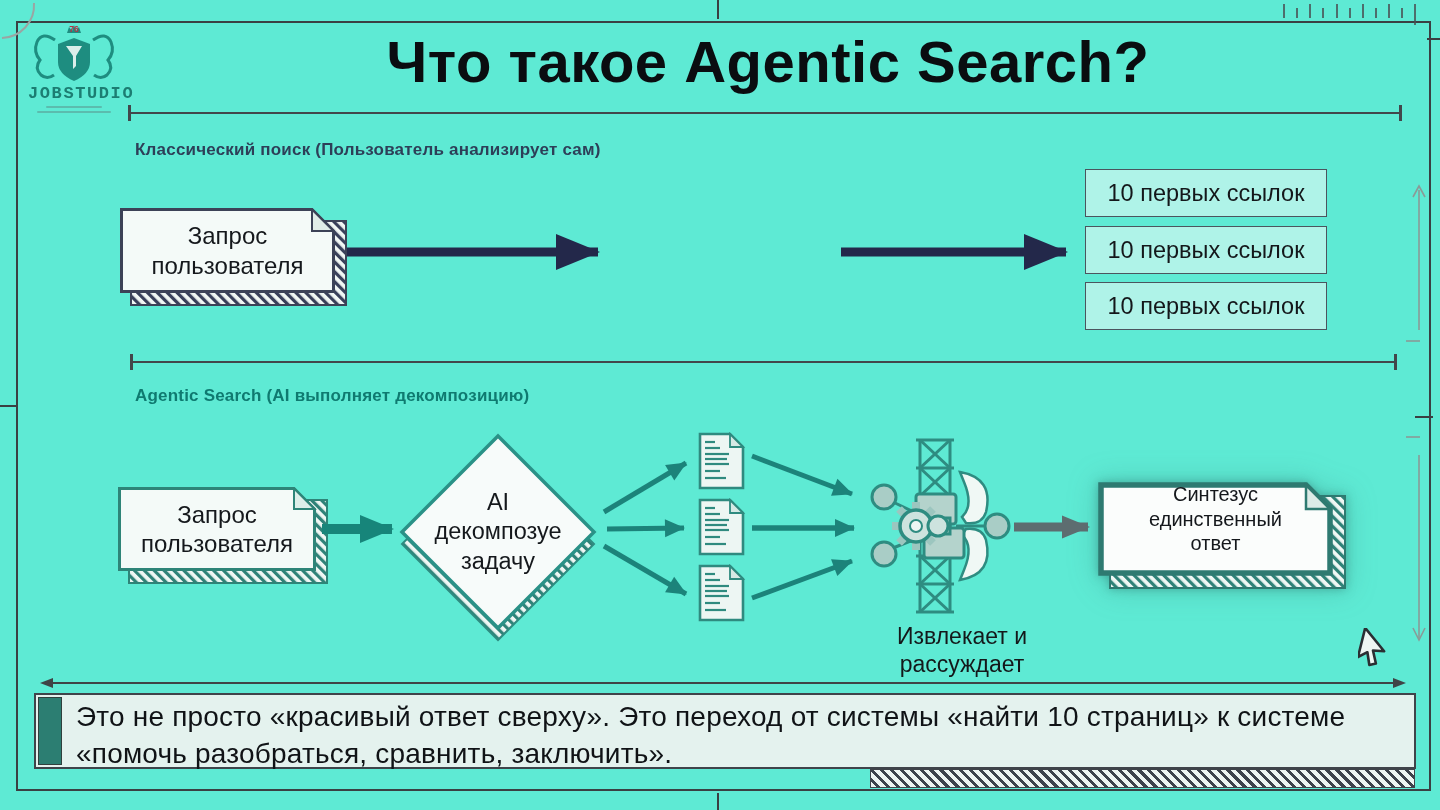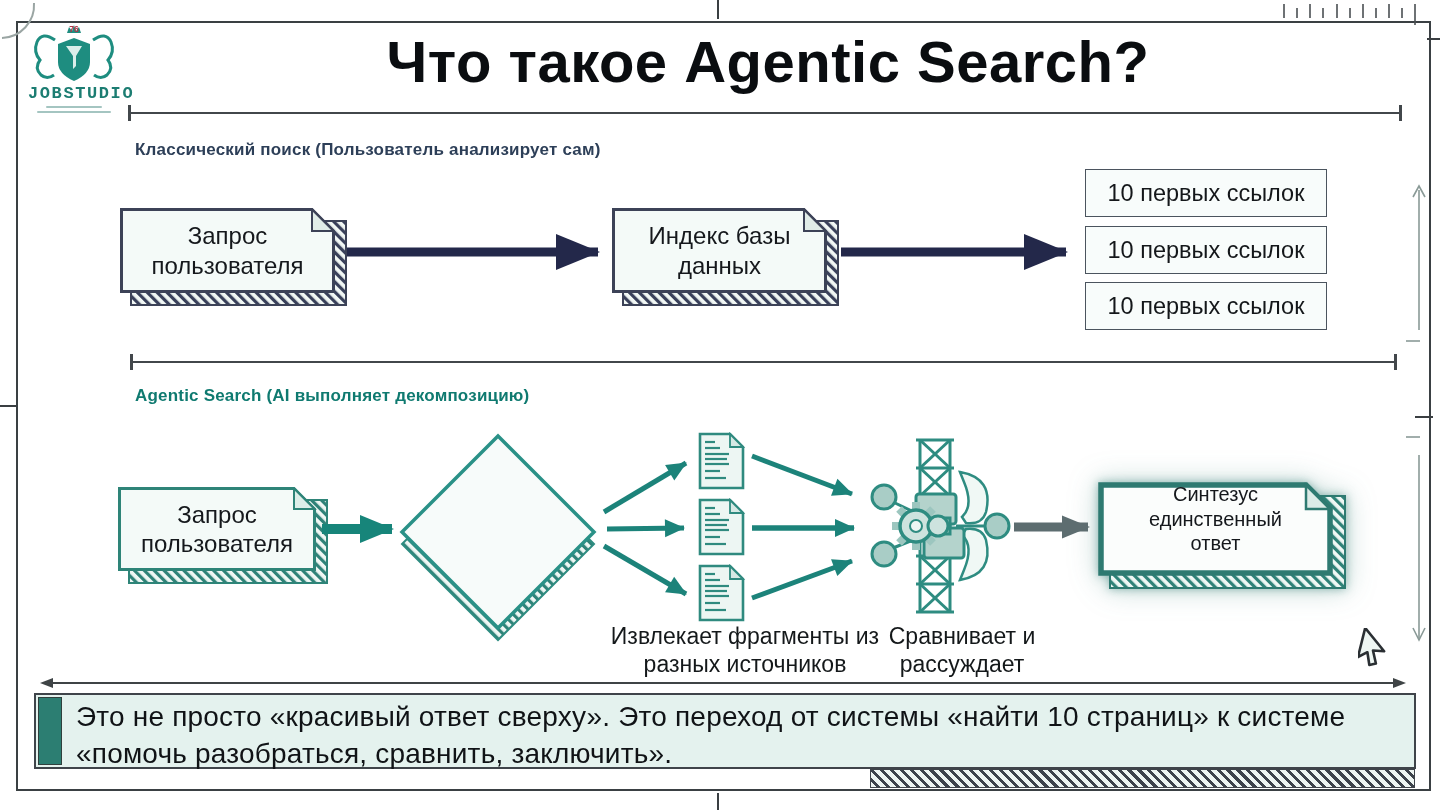--- a/index.html
+++ b/index.html
@@ -1,18 +1,18 @@
 <!DOCTYPE html>
 <html><head>
 <meta charset="utf-8">
 <style>
   html,body{margin:0;padding:0;background:#c9d8d5;}
   #stage{
     position:relative;width:1440px;height:810px;overflow:hidden;
-    background:#ffffff;
+    background:#5eead4;
     font-family:"Liberation Sans",sans-serif;color:#15181c;
   }
   .abs{position:absolute;}
   
   .frame{left:16px;top:21px;width:1411px;height:766px;border:2.5px solid #3a4043;}
   .dimline{height:2px;background:#42474b;}
   .dimline::before,.dimline::after{content:'';position:absolute;top:-7px;width:3px;height:16px;background:#42474b;}
   .dimline::before{left:0;}
   .dimline::after{right:0;}
   
@@ -149,48 +149,41 @@
 
   <div class="abs docbox" style="left:120px;top:208px;width:229px;height:99px">
     <svg width="229" height="99" viewBox="0 0 229 99">
       <rect x="11" y="13" width="215" height="84" fill="url(#hatchNavy)" stroke="#3c4257" stroke-width="2"></rect>
       <path d="M1.5 1.5 H192 L213.5 23 V83.5 H1.5 Z" fill="#f4faf8" stroke="#3c4257" stroke-width="3"></path>
       <path d="M192 1.5 L213.5 23 L192 23 Z" fill="#e0ece8" stroke="#3c4257" stroke-width="2"></path>
     </svg>
     <div class="boxlabel">Запрос пользователя</div>
   </div>
 
-  <div class="abs docbox" style="left:612px;top:208px;width:229px;height:99px">
-    <svg width="229" height="99" viewBox="0 0 229 99">
-      <rect x="11" y="13" width="215" height="84" fill="url(#hatchNavy)" stroke="#3c4257" stroke-width="2"></rect>
-      <path d="M1.5 1.5 H192 L213.5 23 V83.5 H1.5 Z" fill="#f4faf8" stroke="#3c4257" stroke-width="3"></path>
-      <path d="M192 1.5 L213.5 23 L192 23 Z" fill="#e0ece8" stroke="#3c4257" stroke-width="2"></path>
-    </svg>
-    <div class="boxlabel">Индекс базы данных</div>
-  </div>
 
   <div class="abs result-stack-box" style="left:1085px;top:169px;width:240px;height:46px">10 первых ссылок</div>
   <div class="abs result-stack-box" style="left:1085px;top:226px;width:240px;height:46px">10 первых ссылок</div>
   <div class="abs result-stack-box" style="left:1085px;top:282px;width:240px;height:46px">10 первых ссылок</div>
 
   <div class="abs sec-h h-teal" style="left:135px;top:386px">Agentic Search (AI выполняет декомпозицию)</div>
 
   <div class="abs docbox" style="left:118px;top:487px;width:212px;height:98px">
     <svg width="212" height="98" viewBox="0 0 212 98">
       <rect x="11" y="13" width="198" height="83" fill="url(#hatchTeal)" stroke="#2e8478" stroke-width="2"></rect>
       <path d="M1.5 1.5 H176 L196.5 22 V82.5 H1.5 Z" fill="#f4faf8" stroke="#2e8478" stroke-width="3"></path>
       <path d="M176 1.5 L196.5 22 L176 22 Z" fill="#ddeee9" stroke="#2e8478" stroke-width="2"></path>
     </svg>
     <div class="boxlabel">Запрос пользователя</div>
   </div>
 
   <svg class="abs" style="left:398px;top:432px" width="202" height="210" viewBox="0 0 202 210">
     <path d="M100 16 L196 112 L100 208 L4 112 Z" fill="url(#hatchTeal)" stroke="#2e8c81" stroke-width="2"></path>
     <path d="M100 4 L196 100 L100 196 L4 100 Z" fill="#f7fbfa" stroke="#2a9187" stroke-width="3.5"></path>
   </svg>
+  <div class="abs" style="left:428px;top:477px;width:140px;height:110px;display:flex;align-items:center;justify-content:center;text-align:center;font-size:23.5px;font-weight:500;line-height:1.25">AI декомпозуе задачу</div>
 
   <svg class="abs" style="left:698px;top:432px" width="48" height="58" viewBox="0 0 48 58">
     <path d="M2 2 H32 L45 15 V56 H2 Z" fill="#edf6f3" stroke="#2f8a7f" stroke-width="2.6"></path>
     <path d="M32 2 L45 15 H32 Z" fill="#d6e9e4" stroke="#2f8a7f" stroke-width="1.8"></path>
     <g stroke="#2f8a7f" stroke-width="2.2">
       <line x1="7" y1="10" x2="17" y2="10"></line>
         <line x1="7" y1="16" x2="22" y2="16"></line>
       <line x1="7" y1="22" x2="31" y2="22"></line>
         <line x1="7" y1="27" x2="29" y2="27"></line>
       <line x1="7" y1="32" x2="31" y2="32"></line>
@@ -276,22 +269,21 @@
 
   <div class="abs docbox glow" style="left:1098px;top:482px;width:249px;height:88px">
     <svg width="249" height="108" viewBox="0 0 249 108">
       <rect x="12" y="14" width="235" height="92" fill="url(#hatchTeal)" stroke="#2e7a71" stroke-width="2"></rect>
       <path d="M3 3 H208 L232 27 V91 H3 Z" fill="#fbfdfc" stroke="#2e7a71" stroke-width="5.5"></path>
       <path d="M208 3 L232 27 L208 27 Z" fill="#dcebe7" stroke="#2e7a71" stroke-width="2.5"></path>
     </svg>
     <div class="boxlabel" style="font-size:20px">Синтезус единственный ответ</div>
   </div>
 
-  <div class="abs caption" style="left:605px;top:622px;width:280px">Извлекает фрагменты из разных источников</div>
-  <div class="abs caption" style="left:862px;top:622px;width:200px">Сравнивает и рассуждает</div>
+  <div class="abs caption" style="left:862px;top:622px;width:200px">Извлекает и рассуждает</div>
 
   <svg class="abs" style="left:0;top:0" width="1440" height="810">
 
     <line x1="347" y1="252" x2="598" y2="252" stroke="#23284a" stroke-width="9" marker-end="url(#mNavy)"></line>
     <line x1="841" y1="252" x2="1066" y2="252" stroke="#23284a" stroke-width="9" marker-end="url(#mNavy)"></line>
 
     <line x1="322" y1="529" x2="392" y2="529" stroke="#17857a" stroke-width="10" marker-end="url(#mTealBig)"></line>
     <line x1="604" y1="512" x2="686" y2="463" stroke="#1c837a" stroke-width="5" marker-end="url(#mTealSm)"></line>
     <line x1="607" y1="529" x2="684" y2="528" stroke="#1c837a" stroke-width="5" marker-end="url(#mTealSm)"></line>
     <line x1="604" y1="546" x2="686" y2="594" stroke="#1c837a" stroke-width="5" marker-end="url(#mTealSm)"></line>

